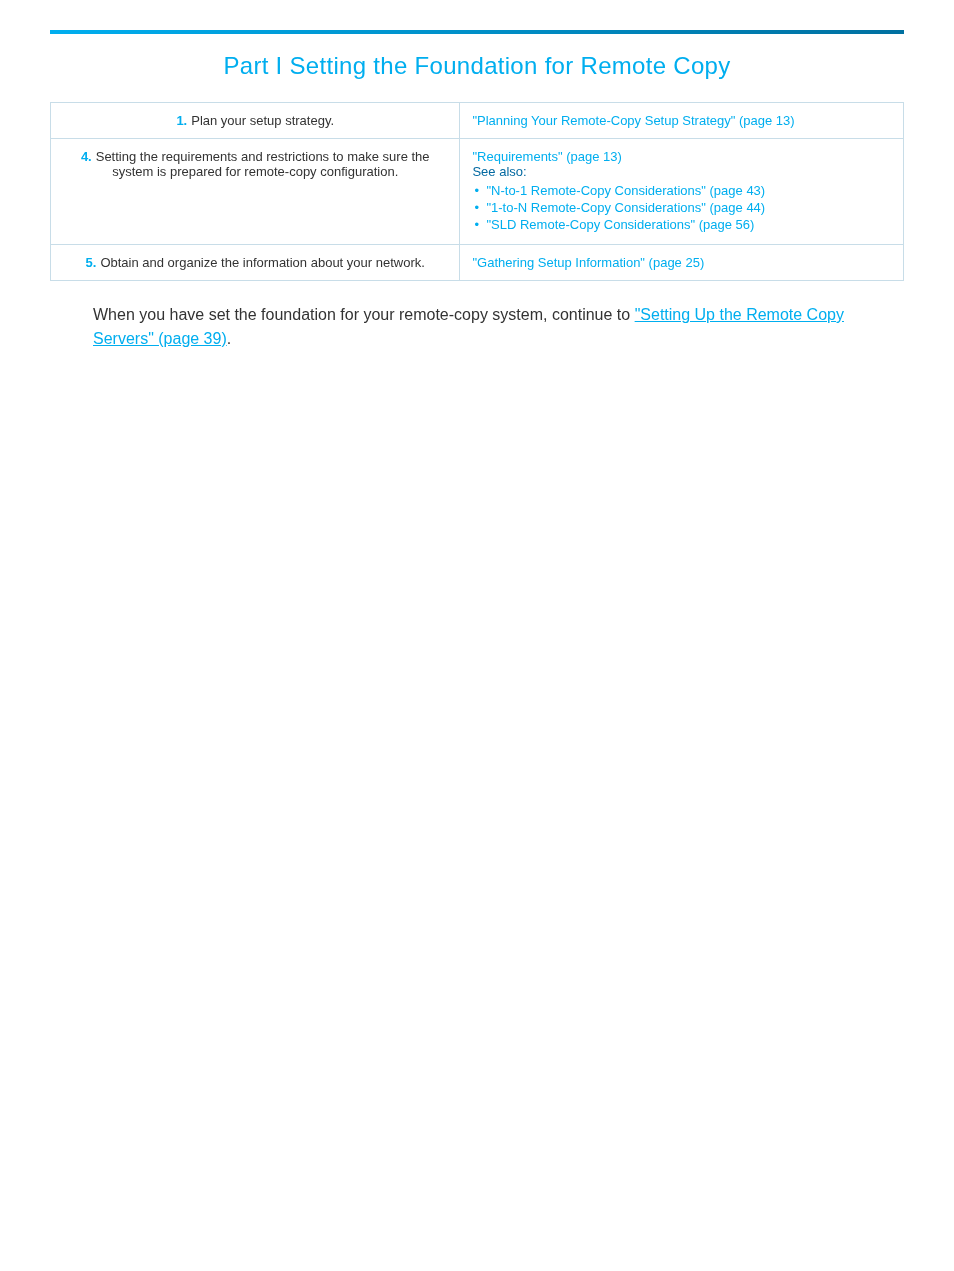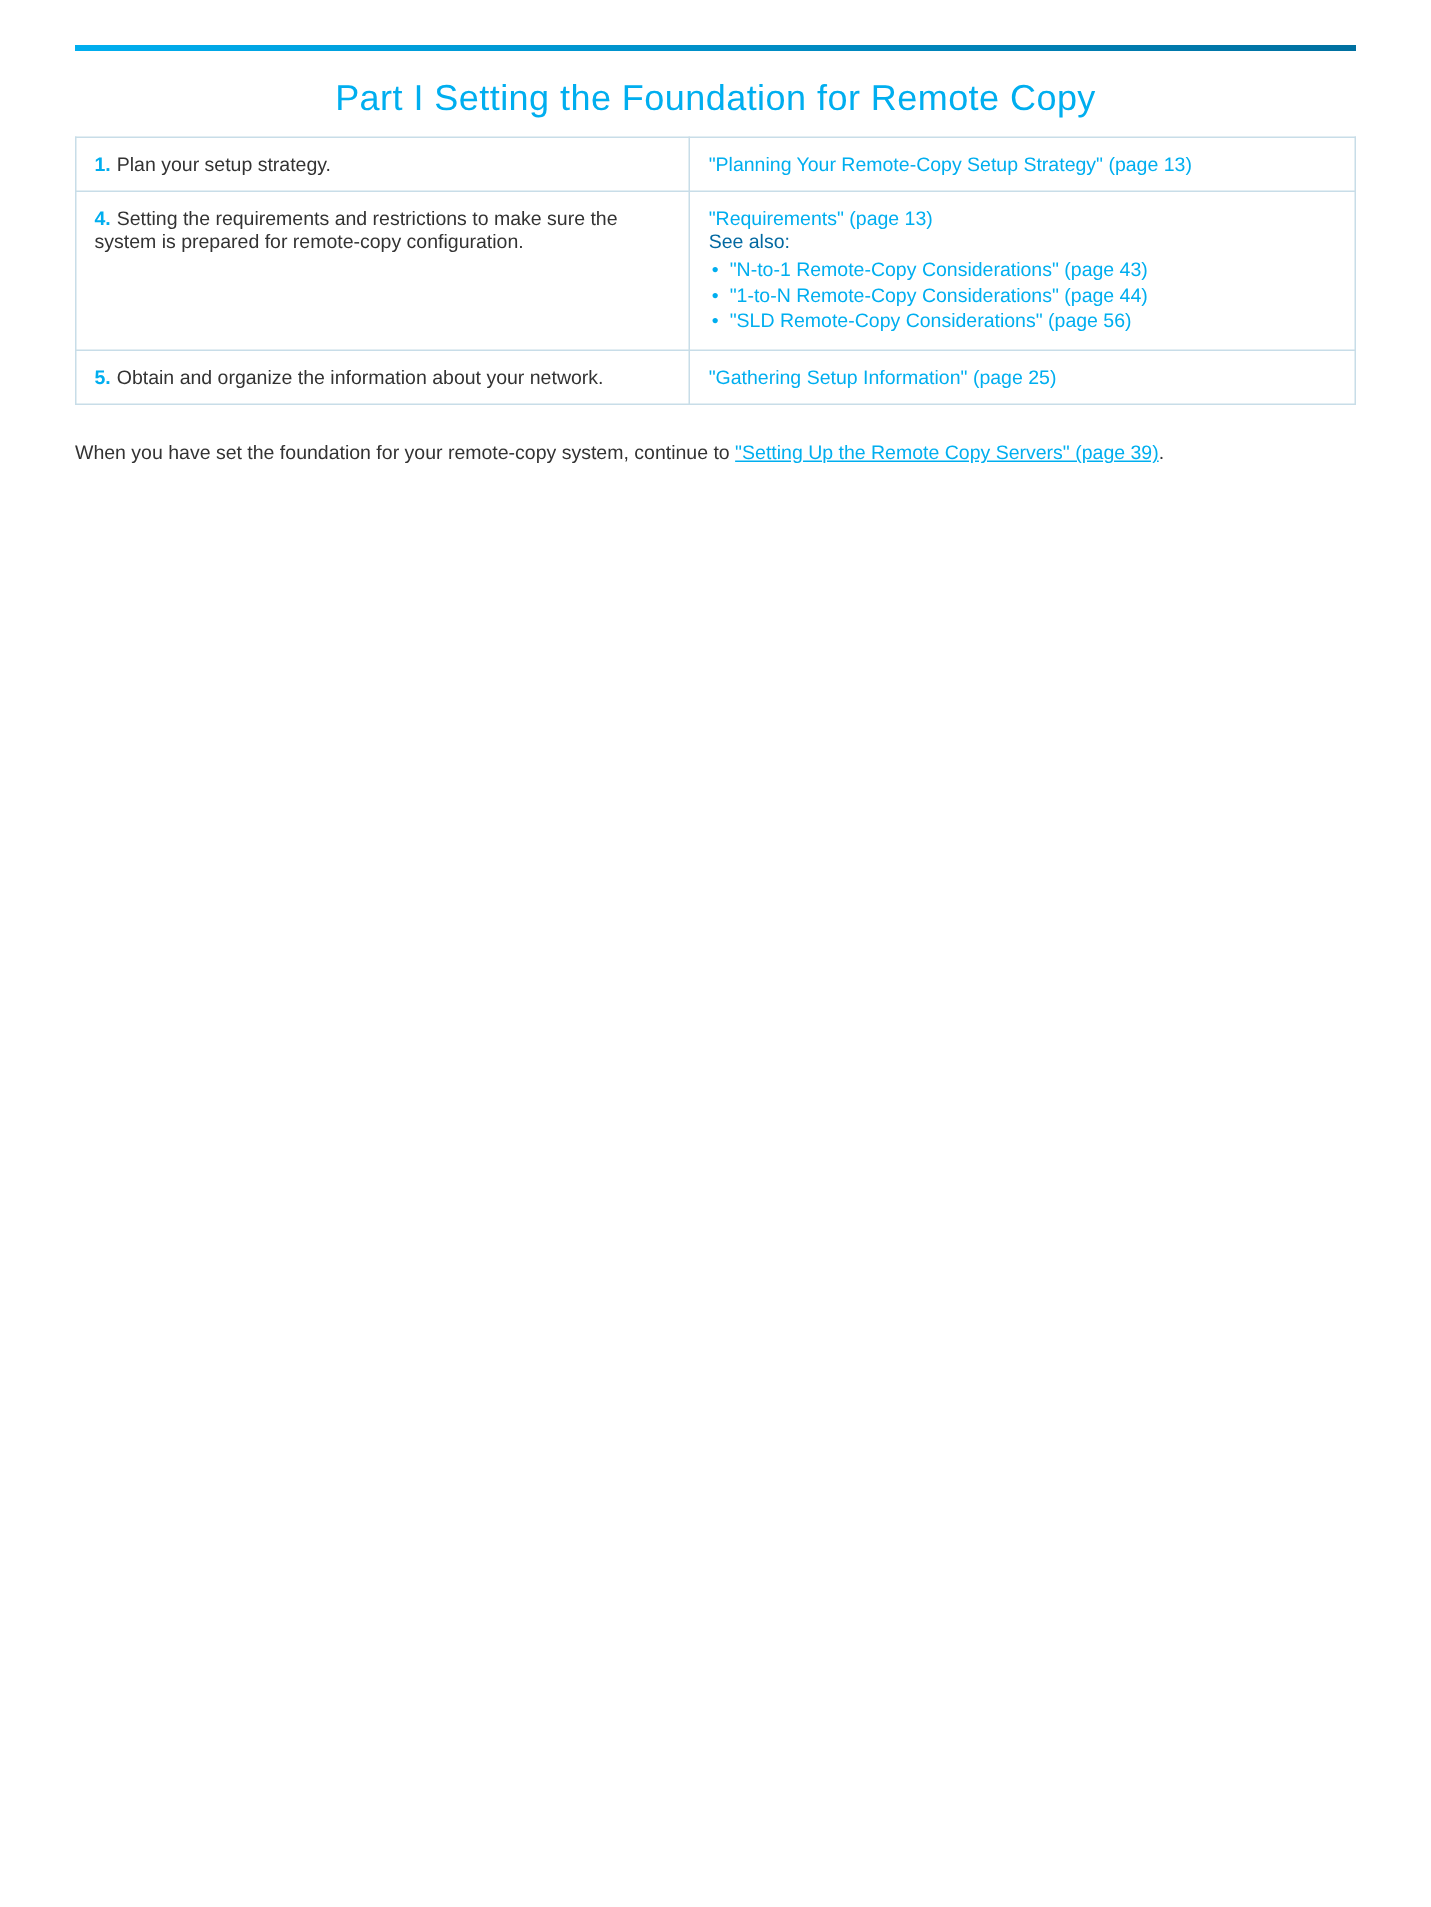--- a/index.html
+++ b/index.html
@@ -27,40 +27,41 @@
       height: 4px;
       background: linear-gradient(to right, #00aeef, #0070a0);
       margin-bottom: 18px;
     }
 
     .page-title {
       text-align: center;
       color: #00aeef;
       font-size: 24px;
       font-weight: normal;
-      margin-bottom: 11px;
+      margin-bottom: 22px;
       letter-spacing: 0.3px;
     }
 
     .steps-table {
       width: 100%;
       border-collapse: collapse;
       margin-bottom: 22px;
     }
 
     .steps-table td {
       border: 1px solid #c8dde8;
       padding: 10px 12px;
       vertical-align: top;
     }
 
     .steps-table .step-left {
       width: 48%;
       color: #333333;
       font-size: 13px;
+      text-align: center;
     }
 
     .steps-table .step-right {
       width: 52%;
       color: #00aeef;
       font-size: 13px;
     }
 
     .step-number {
       color: #00aeef;
@@ -96,23 +97,24 @@
       left: 2px;
       color: #00aeef;
     }
 
     .see-also {
       color: #0369a1;
       margin-bottom: 4px;
     }
 
     .footer-text {
-      font-size: 13px;
+      font-size: 16px;
       color: #333333;
       line-height: 1.5;
+      margin-left: 43px;
     }
 
     .footer-text .footer-link {
       color: #00aeef;
     }
   </style>
 </head>
 <body>
 
 <div class="page-container">

